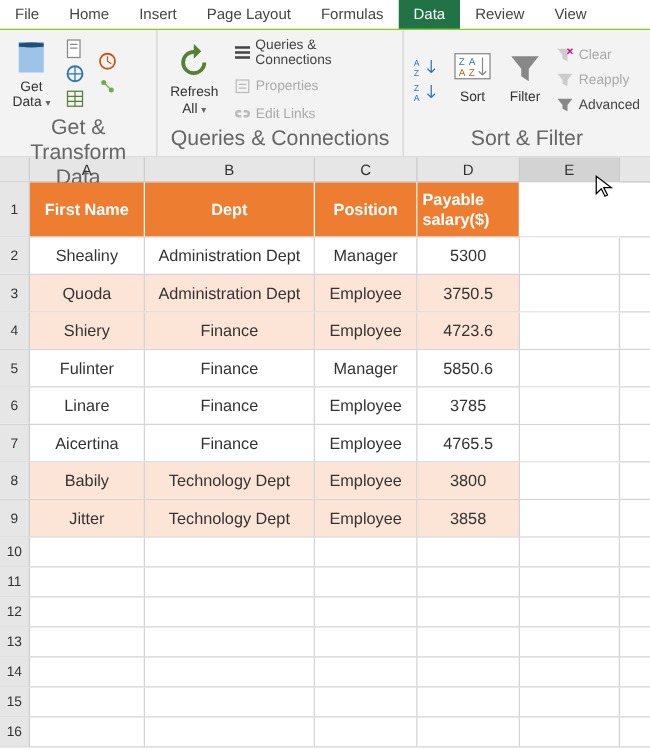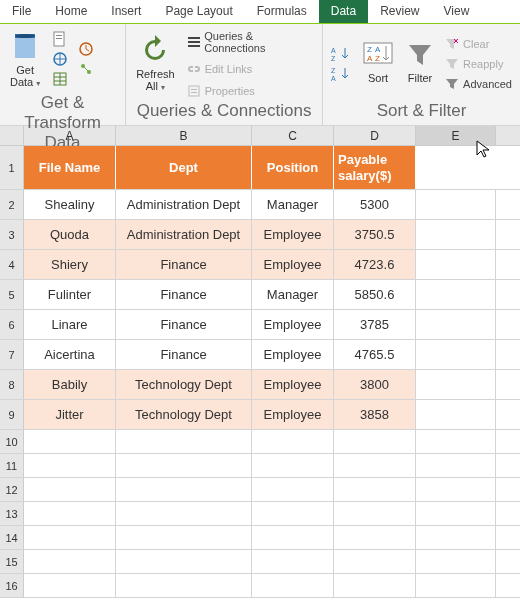--- a/index.html
+++ b/index.html
@@ -128,31 +128,31 @@
         <div class="small-btn">
             <svg width="14" height="14">
               <rect x="1" y="2" width="12" height="2" fill="#444"></rect>
               <rect x="1" y="6" width="12" height="2" fill="#444"></rect>
               <rect x="1" y="10" width="12" height="2" fill="#444"></rect>
             </svg>
             <span>Queries &amp; Connections</span>
           </div>
         <div class="small-btn dis">
             <svg width="14" height="14">
-              <path d="M4 10a3 3 0 0 1 0-6h2v2H4a1 1 0 0 0 0 2h2v2zm6-6a3 3 0 0 1 0 6H8v-2h2a1 1 0 0 0 0-2H8V4z" fill="#bbb"></path>
-            </svg>
-            <span>Edit Links</span>
-          </div>
-        <div class="small-btn dis">
-            <svg width="14" height="14">
               <rect x="2" y="2" width="10" height="10" fill="none" stroke="#bbb"></rect>
               <rect x="4" y="5" width="6" height="1" fill="#bbb"></rect>
               <rect x="4" y="8" width="6" height="1" fill="#bbb"></rect>
             </svg>
             <span>Properties</span>
+          </div>
+        <div class="small-btn dis">
+            <svg width="14" height="14">
+              <path d="M4 10a3 3 0 0 1 0-6h2v2H4a1 1 0 0 0 0 2h2v2zm6-6a3 3 0 0 1 0 6H8v-2h2a1 1 0 0 0 0-2H8V4z" fill="#bbb"></path>
+            </svg>
+            <span>Edit Links</span>
           </div>
       </div>
     </div>
     <div class="group-label">Queries &amp; Connections</div>
   </div>
 
   <div class="group" style="flex:1;border-right:none">
     <div class="group-body">
       <div class="small-col" style="justify-content:center;gap:2px">
         <div class="small-btn">
@@ -218,21 +218,21 @@
   <div class="ch wA">A</div>
   <div class="ch wB">B</div>
   <div class="ch wC">C</div>
   <div class="ch wD">D</div>
   <div class="ch wE sel">E</div>
 </div>
 
 <div class="grid" id="grid">
   <div class="row hdr-row">
     <div class="rh">1</div>
-    <div class="cell wA">File Name</div>
+    <div class="cell wA">First Name</div>
     <div class="cell wB">Dept</div>
     <div class="cell wC">Position</div>
     <div class="cell wD" style="white-space:normal;line-height:1.2">Payable salary($)</div>
     <div class="cell wE" style="background:#fff"></div>
   </div>
 <div class="row data-row">
       <div class="rh">2</div>
       <div class="cell wA">Shealiny</div>
       <div class="cell wB">Administration Dept</div>
       <div class="cell wC">Manager</div>

